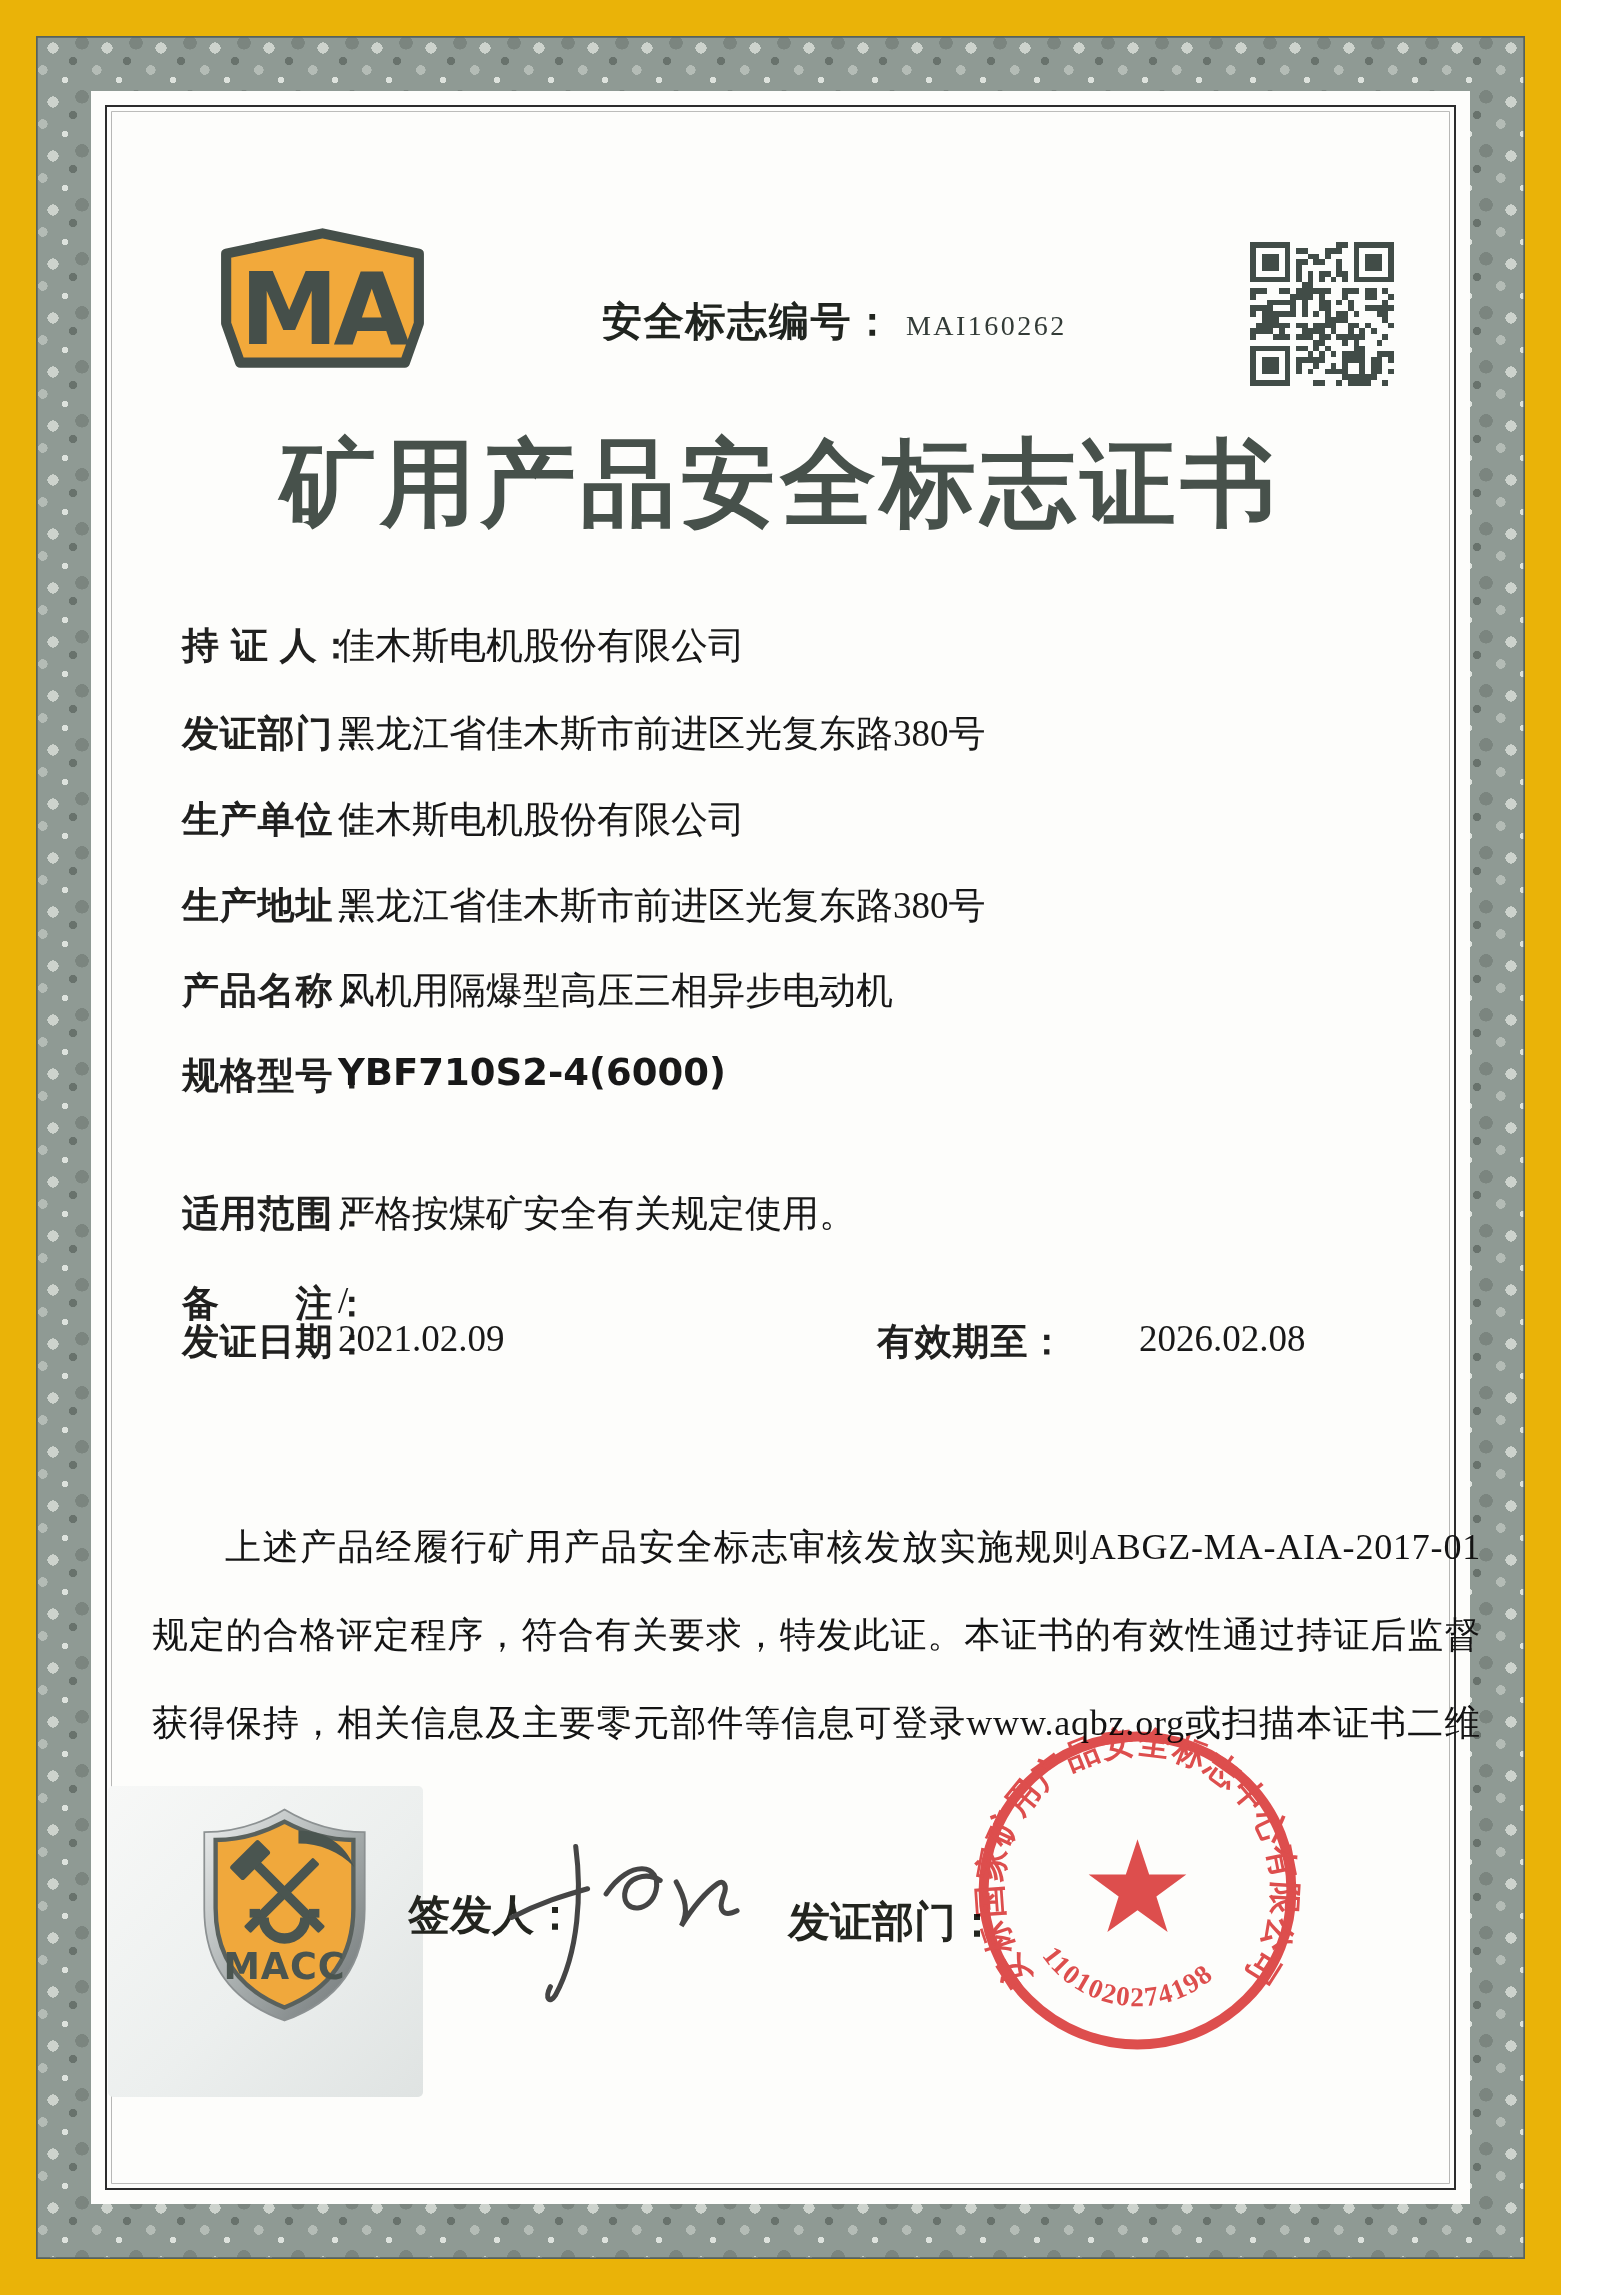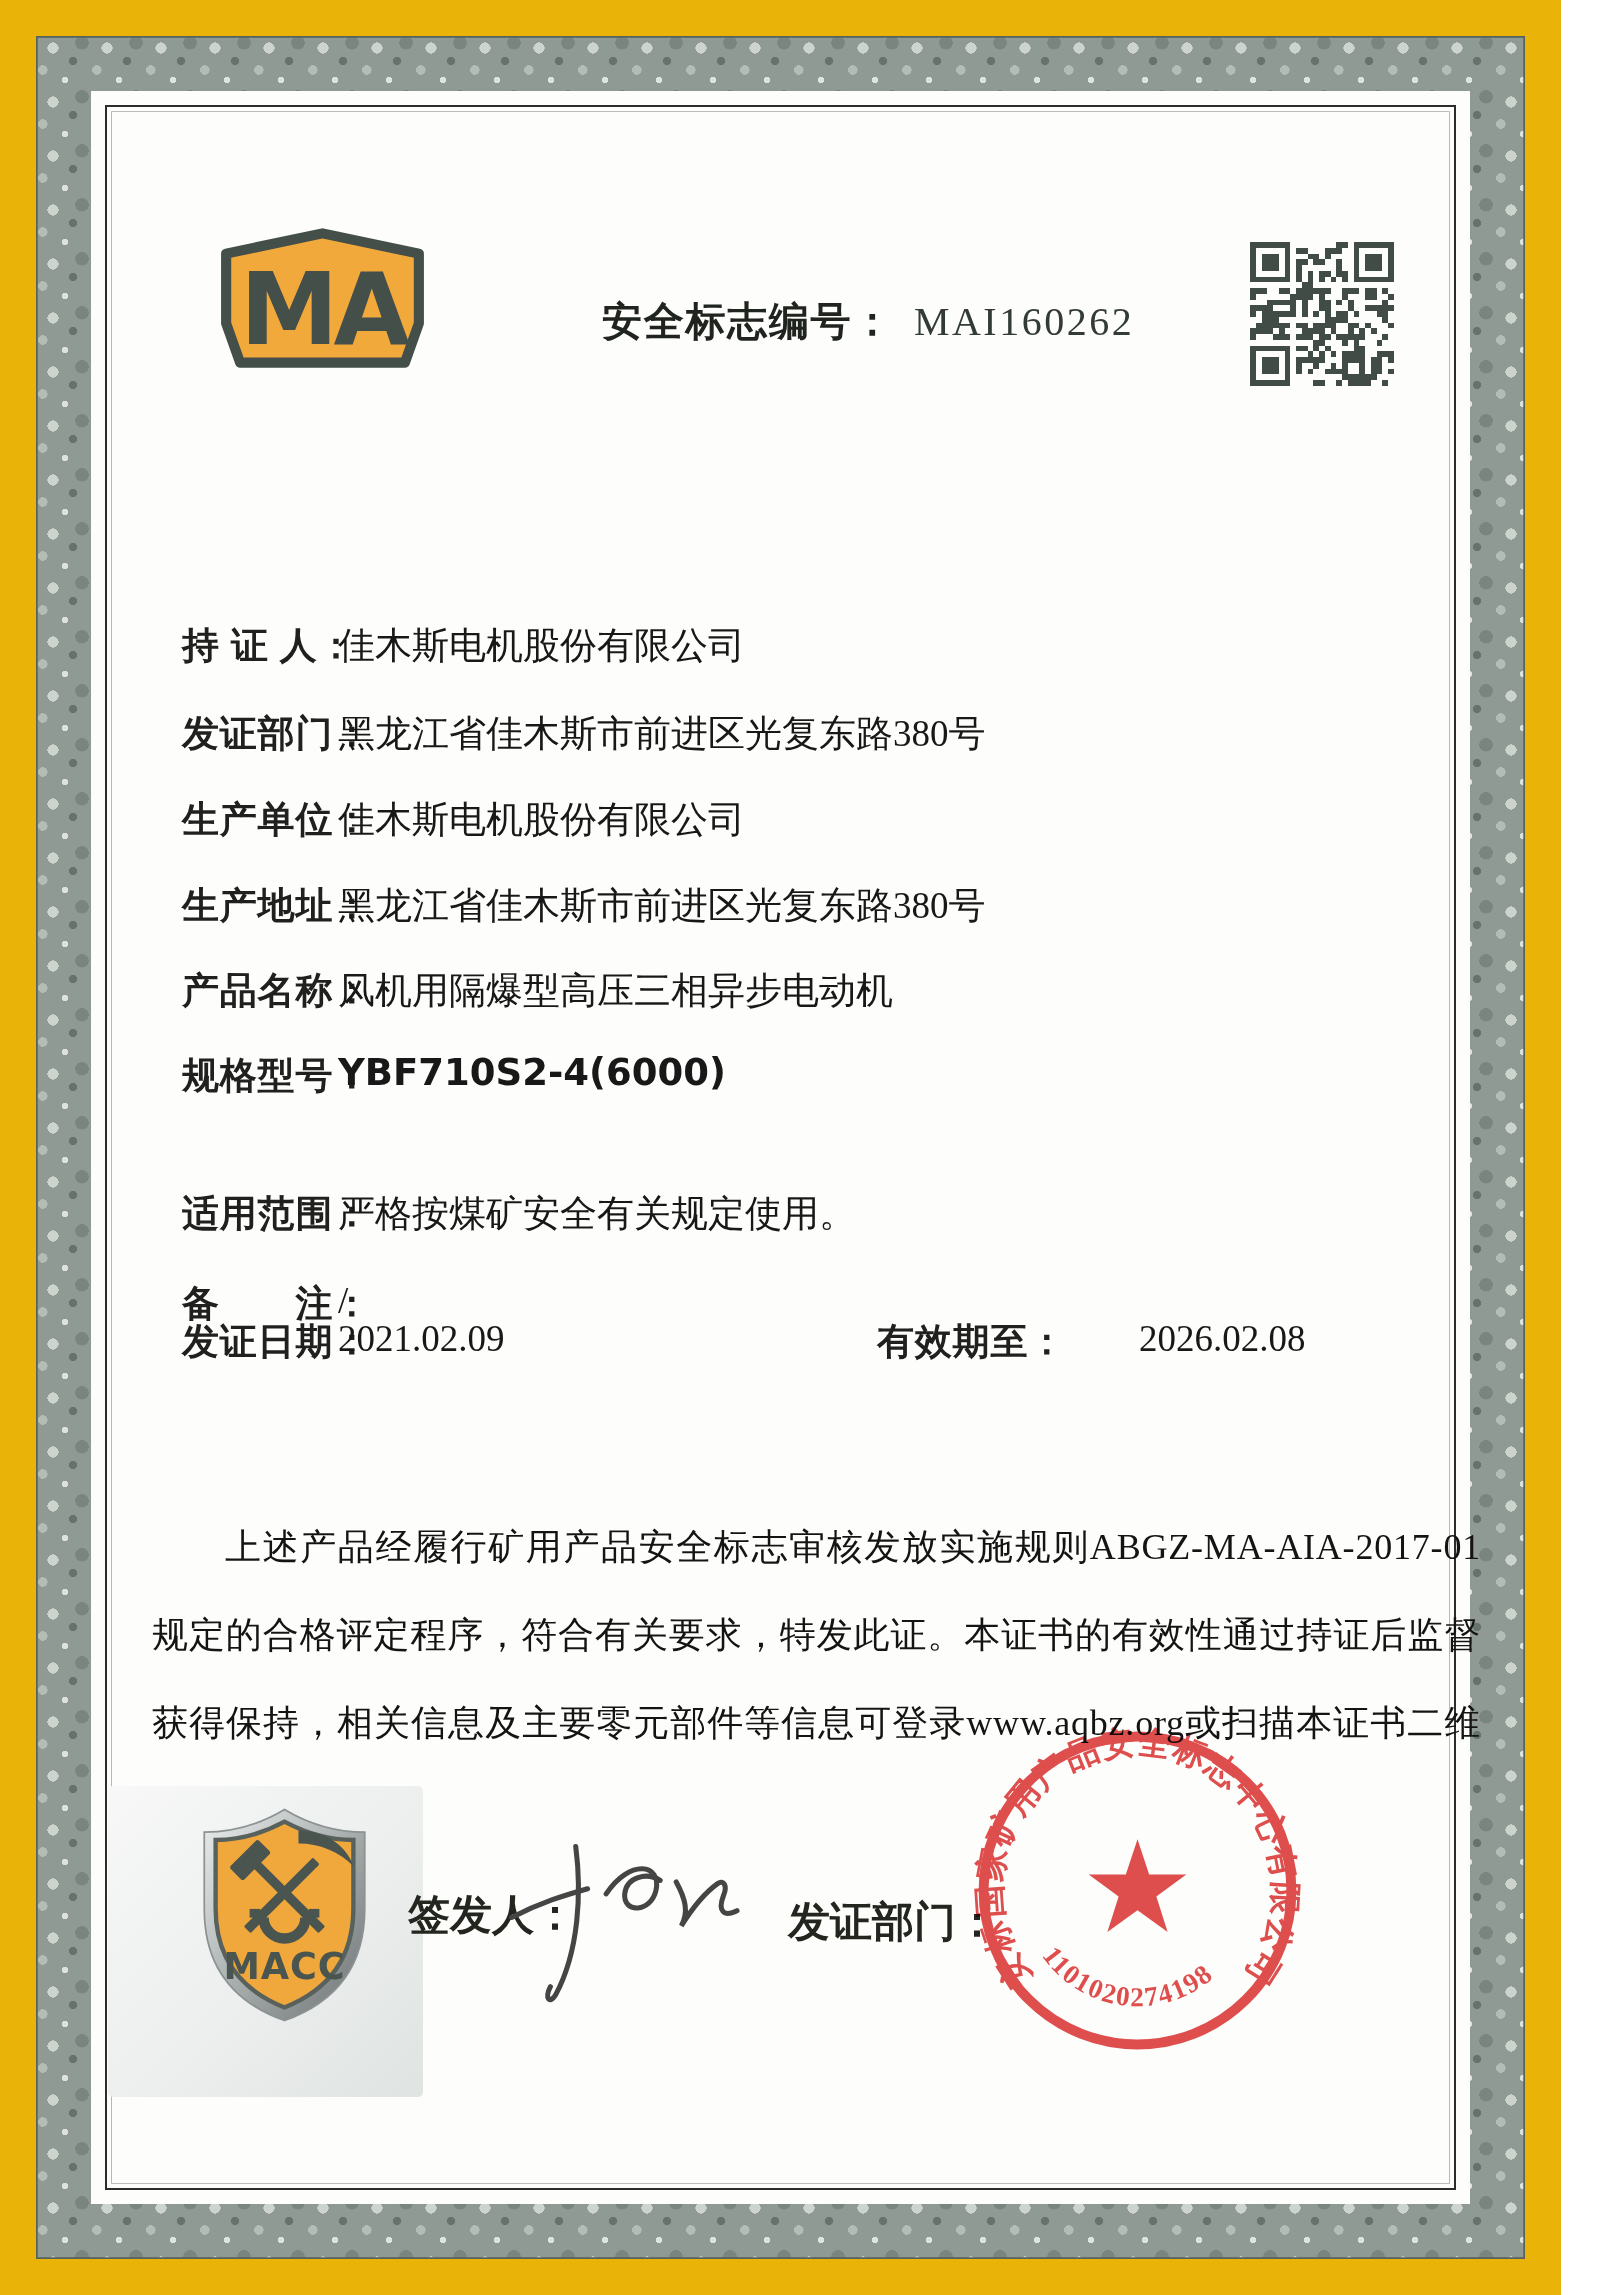--- a/index.html
+++ b/index.html
@@ -19,21 +19,21 @@
     box-shadow:inset 0 0 0 1.7px #57625c;}
   .frame-inner-bg{position:absolute;top:91px;left:91px;right:91px;bottom:91px;background:#fdfdfb;}
   .frame-line{position:absolute;top:105px;left:105px;right:105px;bottom:105px;
     border:2.5px solid #2c2c2c;
     box-shadow:inset 0 0 0 4.2px #fdfdfb, inset 0 0 0 5px rgba(60,60,60,.45);}
 
   
   .ma-logo{position:absolute;left:216px;top:227px;width:213px;height:142px;}
   .serial{position:absolute;left:602px;top:294px;white-space:pre;}
   .serial-label{font-size:40px;font-weight:700;color:#20241f;letter-spacing:1.7px;}
-  .serial-num{font-family:"Liberation Serif",serif;font-size:40px;color:#333b37;letter-spacing:2.5px;margin-left:20px;}
+  .serial-num{font-family:"Liberation Serif",serif;font-size:28px;color:#333b37;letter-spacing:2.5px;margin-left:12px;}
   .qr{position:absolute;left:1250px;top:242px;width:144px;height:144px;shape-rendering:crispEdges;}
   .qr rect{fill:#414c47;}
   .qr rect.w{fill:#fdfdfb;}
 
   .title{position:absolute;left:50%;top:421px;transform:translateX(-50%);
     font-family:"Liberation Serif",serif;font-weight:700;font-size:95px;color:#47514b;
     letter-spacing:5px;white-space:pre;}
 
   
   .row{position:absolute;left:182px;height:51px;white-space:pre;}
@@ -311,20 +311,21 @@
         <rect x="12" y="24" width="1" height="1"></rect>
         <rect x="15" y="24" width="1" height="1"></rect>
         <rect x="17" y="24" width="1" height="1"></rect>
         <rect x="18" y="24" width="1" height="1"></rect>
         <rect x="19" y="24" width="1" height="1"></rect>
         <rect x="20" y="24" width="1" height="1"></rect>
         <rect x="23" y="24" width="1" height="1"></rect>
       </g>
   </svg>
 
+  <div class="title">矿用产品安全标志证书</div>
 
   <div class="row r0"><span class="lbl">持 证 人：</span><span class="val">佳木斯电机股份有限公司</span></div>
   <div class="row r1"><span class="lbl">发证部门：</span><span class="val">黑龙江省佳木斯市前进区光复东路380号</span></div>
   <div class="row r2"><span class="lbl">生产单位：</span><span class="val">佳木斯电机股份有限公司</span></div>
   <div class="row r3"><span class="lbl">生产地址：</span><span class="val">黑龙江省佳木斯市前进区光复东路380号</span></div>
   <div class="row r4"><span class="lbl">产品名称：</span><span class="val">风机用隔爆型高压三相异步电动机</span></div>
   <div class="row r5"><span class="lbl">规格型号：</span><span class="val num">YBF710S2-4(6000)</span></div>
   <div class="row r7"><span class="lbl">适用范围：</span><span class="val">严格按煤矿安全有关规定使用。</span></div>
 
   <div class="row issue"><span class="lbl">发证日期：</span><span class="val date">2021.02.09</span><span class="lbl lbl2">有效期至：</span><span class="val val2 date">2026.02.08</span></div>

